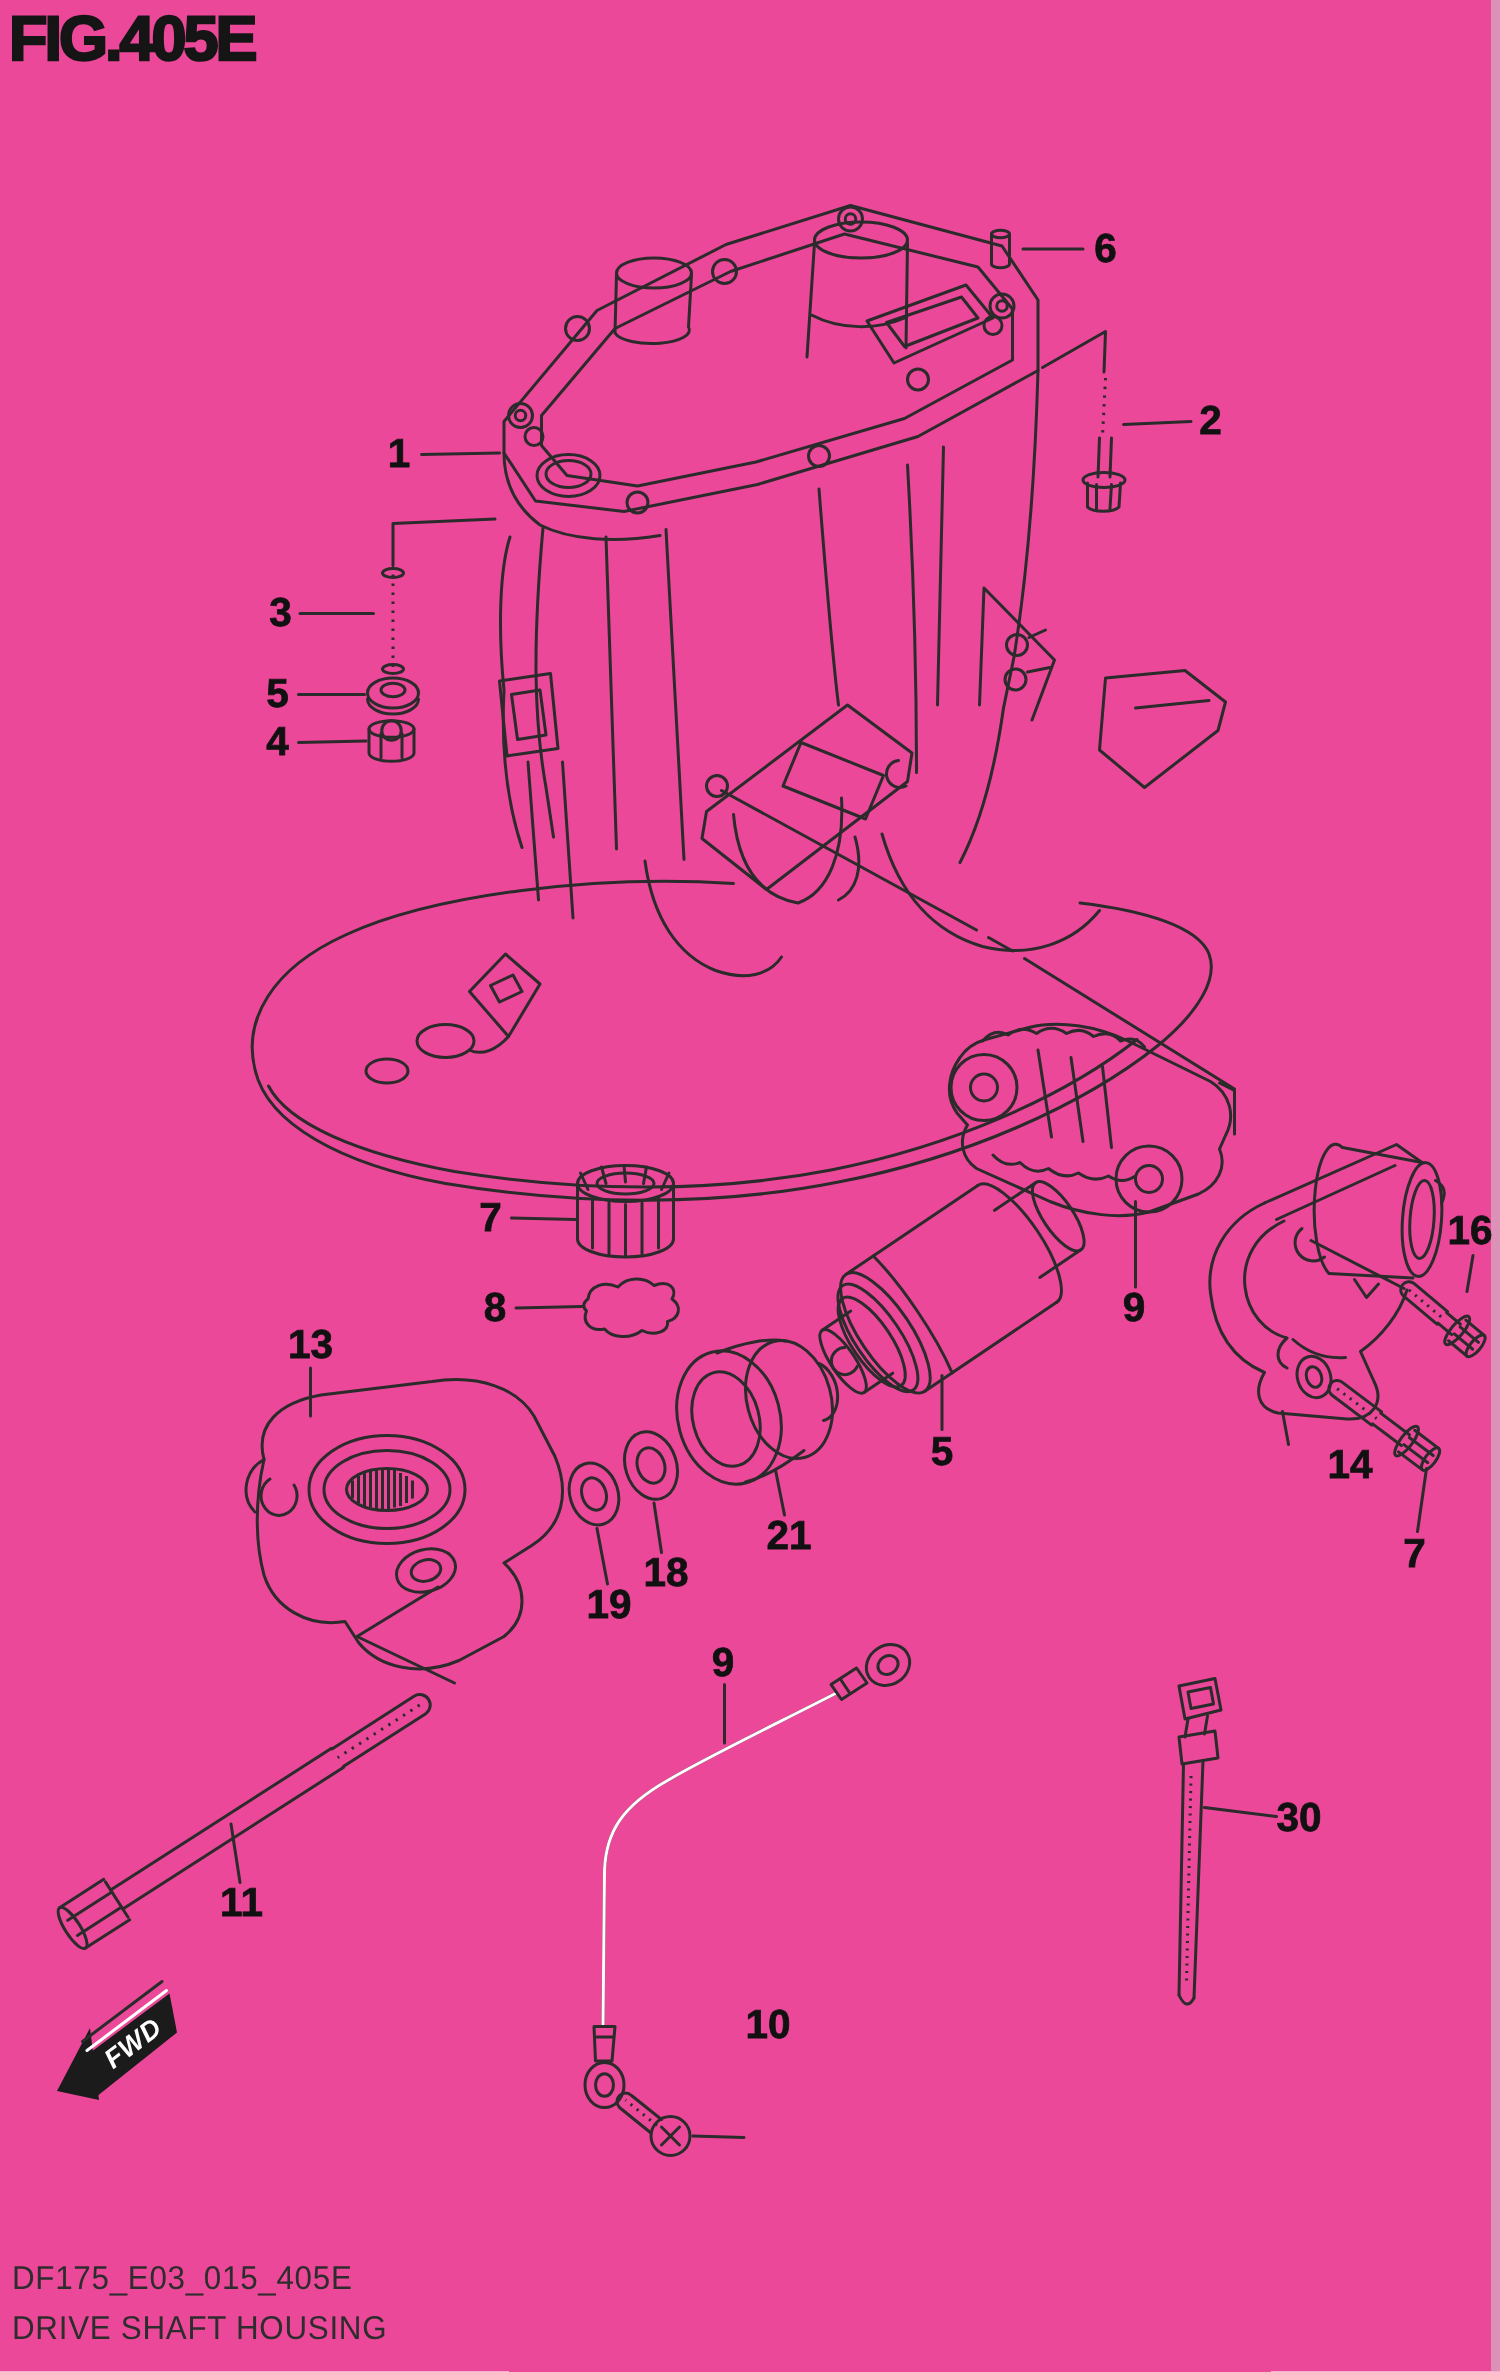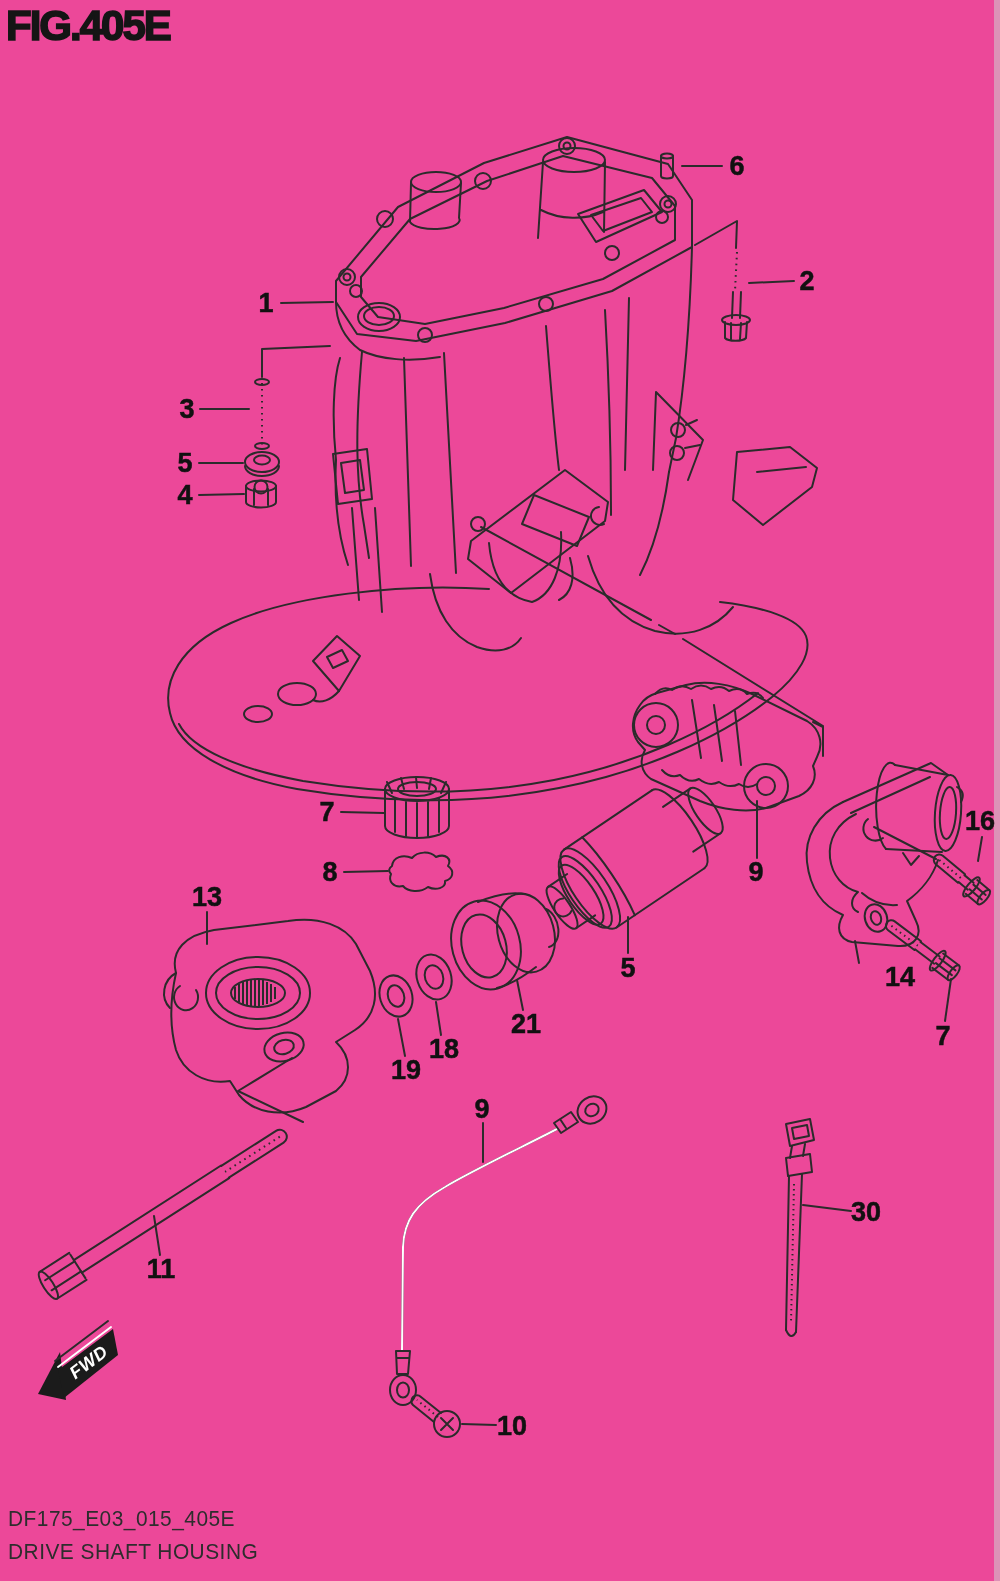--- a/index.html
+++ b/index.html
@@ -322,21 +322,21 @@
 
   <div class="callout" style="left:266px;top:303px">1</div>
   <div class="callout" style="left:807px;top:281px">2</div>
   <div class="callout" style="left:187px;top:409px">3</div>
   <div class="callout" style="left:185px;top:495px">4</div>
   <div class="callout" style="left:185px;top:463px">5</div>
   <div class="callout" style="left:737px;top:166px">6</div>
   <div class="callout" style="left:327px;top:812px">7</div>
   <div class="callout" style="left:330px;top:872px">8</div>
   <div class="callout" style="left:482px;top:1109px">9</div>
-  <div class="callout" style="left:512px;top:1426px">10</div>
+  <div class="callout" style="left:512px;top:1350px">10</div>
   <div class="callout" style="left:756px;top:872px">9</div>
   <div class="callout" style="left:628px;top:968px">5</div>
   <div class="callout" style="left:207px;top:897px">13</div>
   <div class="callout" style="left:900px;top:977px">14</div>
   <div class="callout" style="left:161px;top:1269px">11</div>
   <div class="callout" style="left:980px;top:821px">16</div>
   <div class="callout" style="left:943px;top:1036px">7</div>
   <div class="callout" style="left:444px;top:1049px">18</div>
   <div class="callout" style="left:406px;top:1070px">19</div>
   <div class="callout" style="left:866px;top:1212px">30</div>

